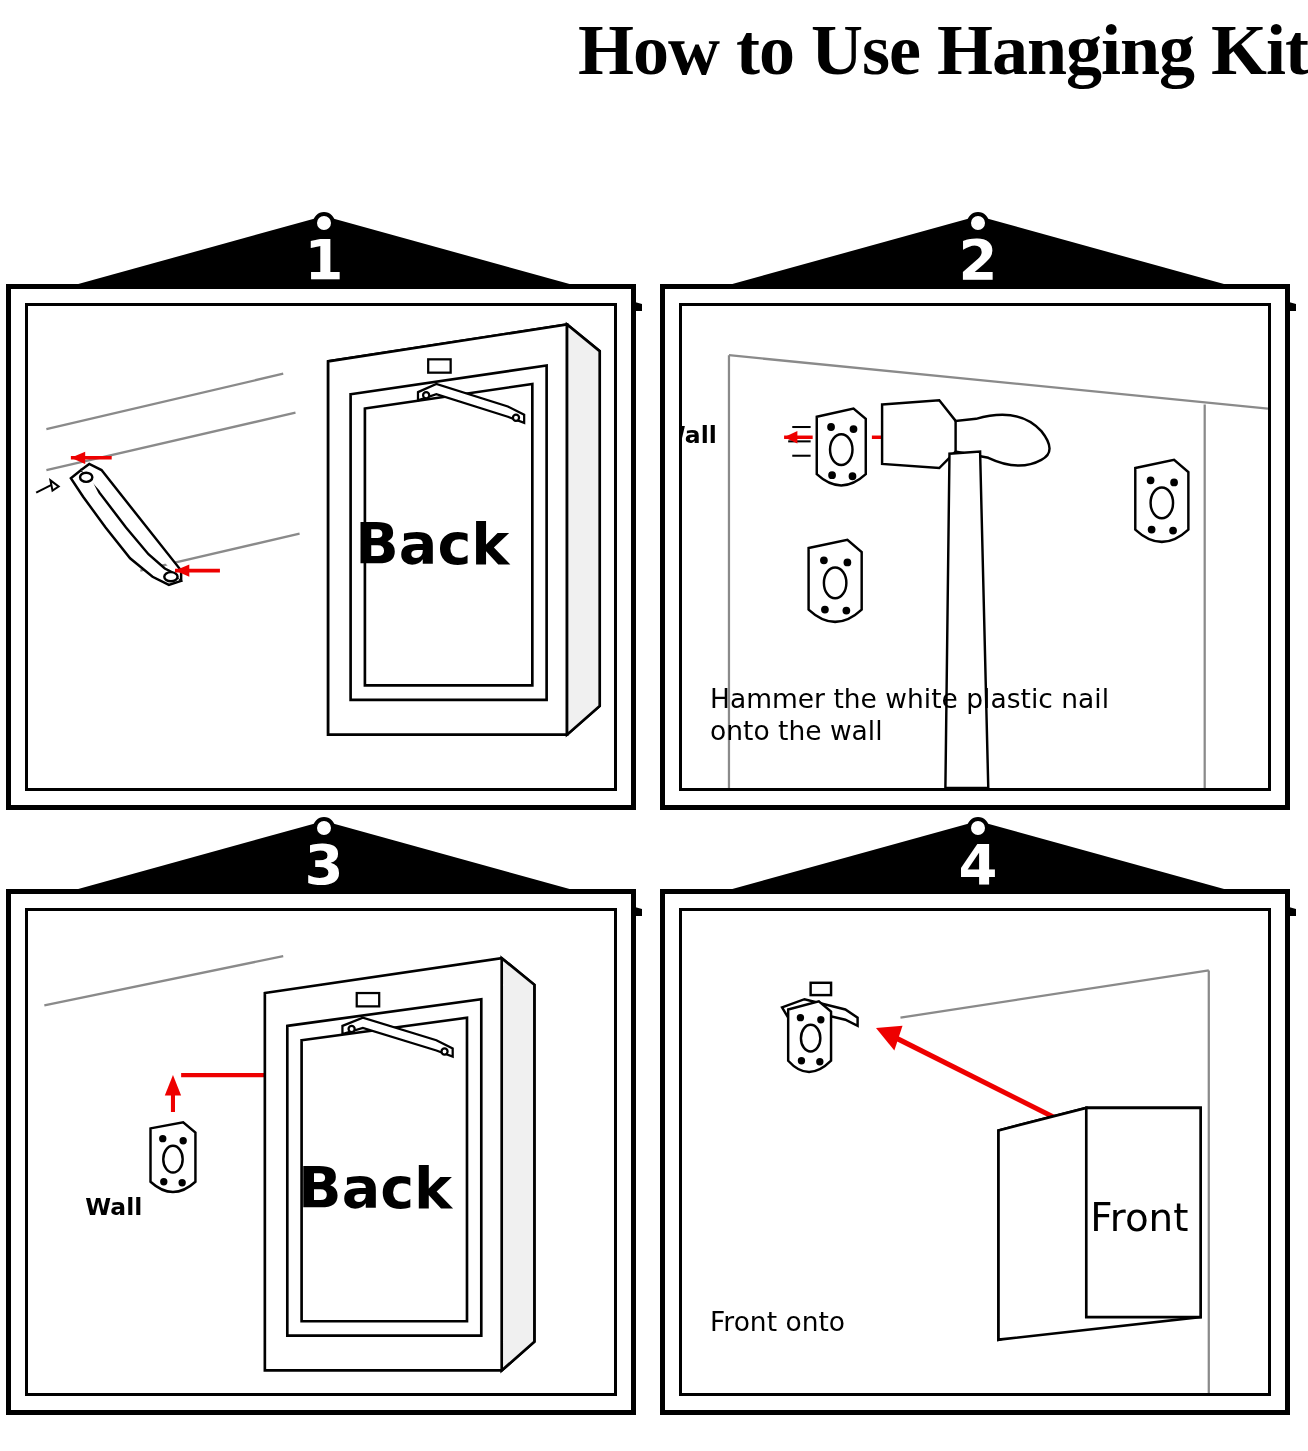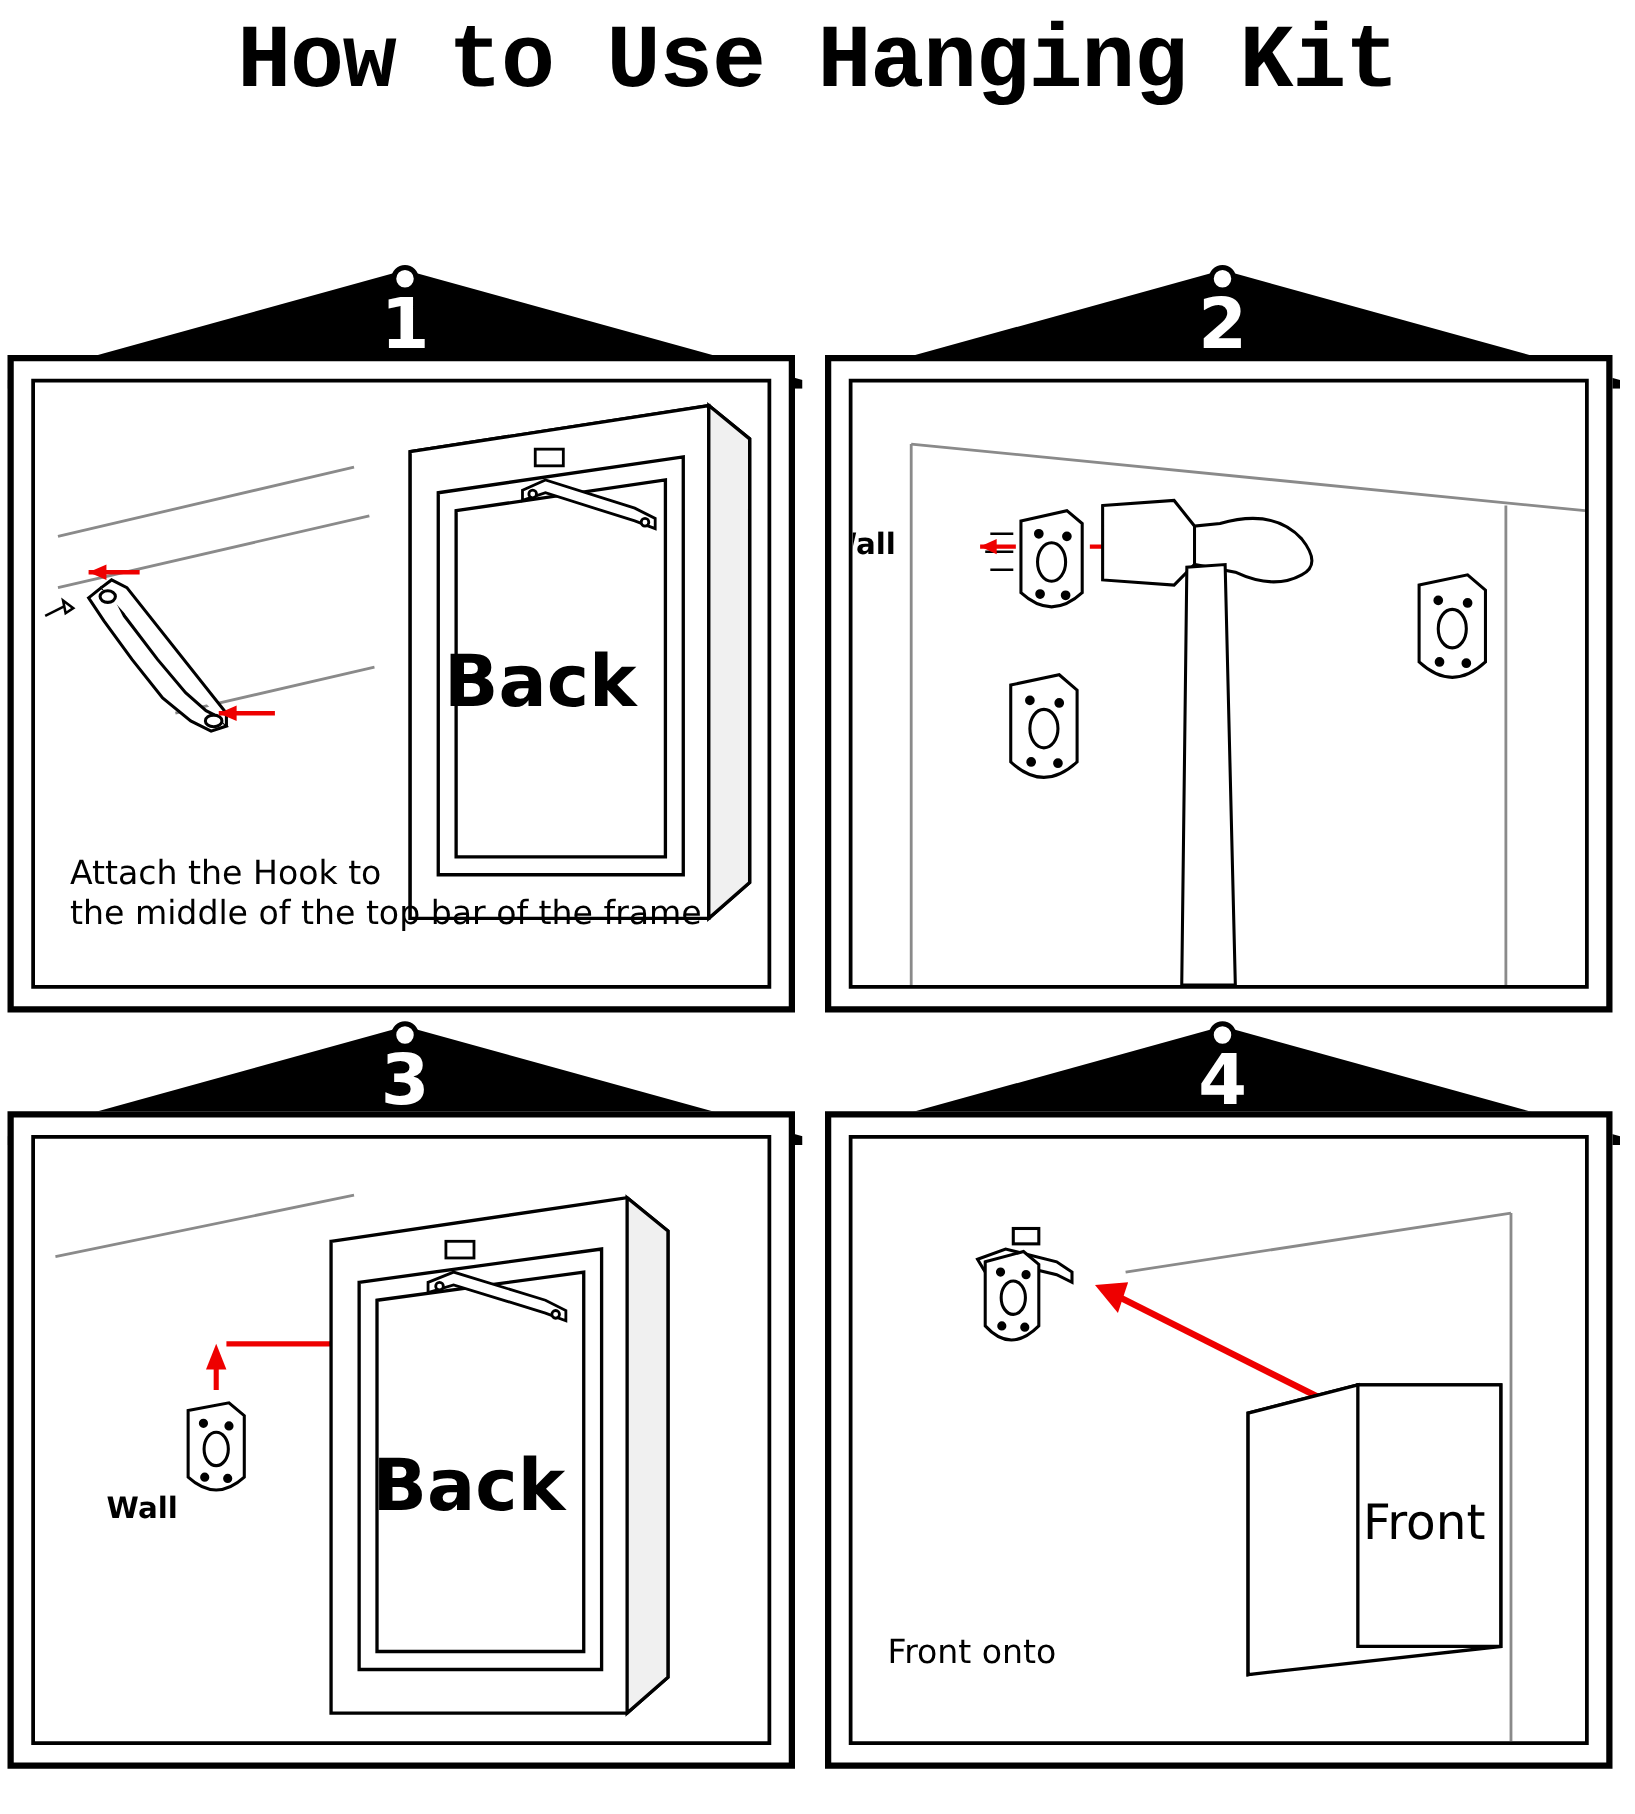--- a/index.html
+++ b/index.html
@@ -9,22 +9,22 @@
   }
   body {
     width: 1308px;
     height: 1451px;
     font-family: "DejaVu Sans", sans-serif;
     color: #000000;
     overflow: hidden;
     position: relative;
   }
   #page-title {
-    text-align: center;
-    font-family: Liberation Mono, monospace;
+    text-align: right;
+    font-family: Liberation Serif, serif;
     font-weight: bold;
     font-size: 72px;
     line-height: 1.0;
     letter-spacing: -1px;
     margin: 6px 0 0 0;
     padding: 8px 0 0 0;
     white-space: nowrap;
   }
   .grid {
     position: relative;
@@ -185,22 +185,20 @@
 
             <g stroke="#000000" stroke-width="2.2" fill="#ffffff">
               <rect x="392" y="52" width="22" height="13"></rect>
               <path d="M382 84 L400 76 L470 98 L486 106 L486 114 L470 108 L400 86 L382 92 Z"></path>
               <circle cx="390" cy="87" r="3"></circle>
               <circle cx="478" cy="109" r="3"></circle>
             </g>
             <text class="backword" x="396" y="252" font-size="56" text-anchor="middle" fill="#000000">Back</text>
           </svg>
         </div>
-        <div class="caption cap1">Attach the Hook to
-the middle of the top bar of the frame</div>
       </div>
     </div>
   </div>
 
   <div class="panel p2">
     <div class="banner">
       <svg width="636" height="115" viewBox="0 0 636 115">
         <polygon points="318,20 636,108 636,115 0,115 0,108" fill="#000000"></polygon>
       </svg>
     </div>
@@ -257,20 +255,22 @@
             <g stroke="#000000" stroke-width="2.4" fill="#ffffff">
               <path d="M444 158 L482 150 L496 162 L496 218 Q470 242 444 218 Z"></path>
               <ellipse cx="470" cy="192" rx="11" ry="15"></ellipse>
               <circle cx="459" cy="170" r="2.6" fill="#000"></circle>
               <circle cx="482" cy="172" r="2.6" fill="#000"></circle>
               <circle cx="460" cy="218" r="2.6" fill="#000"></circle>
               <circle cx="481" cy="219" r="2.6" fill="#000"></circle>
             </g>
           </svg>
         </div>
+        <div class="caption cap2">Hammer the white plastic nail
+onto the wall</div>
       </div>
     </div>
   </div>
 
   <div class="panel p3">
     <div class="banner">
       <svg width="636" height="115" viewBox="0 0 636 115">
         <polygon points="318,20 636,108 636,115 0,115 0,108" fill="#000000"></polygon>
       </svg>
     </div>

